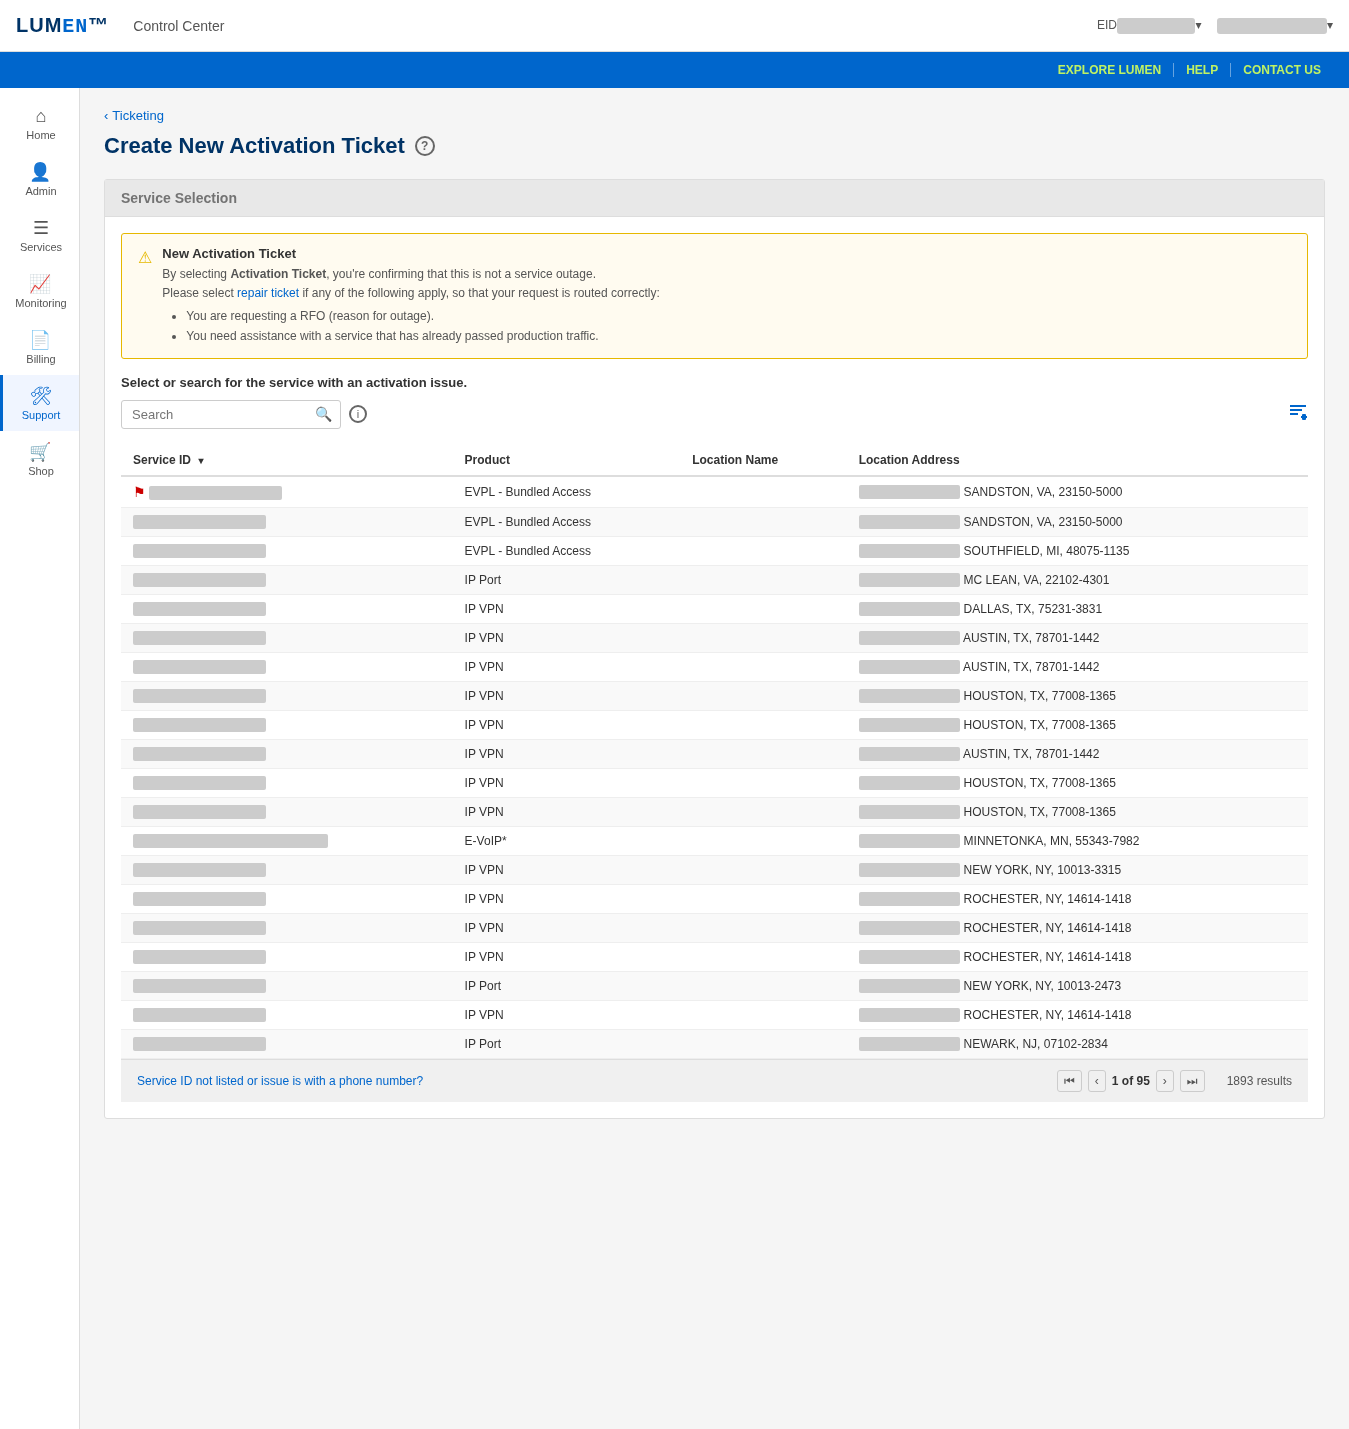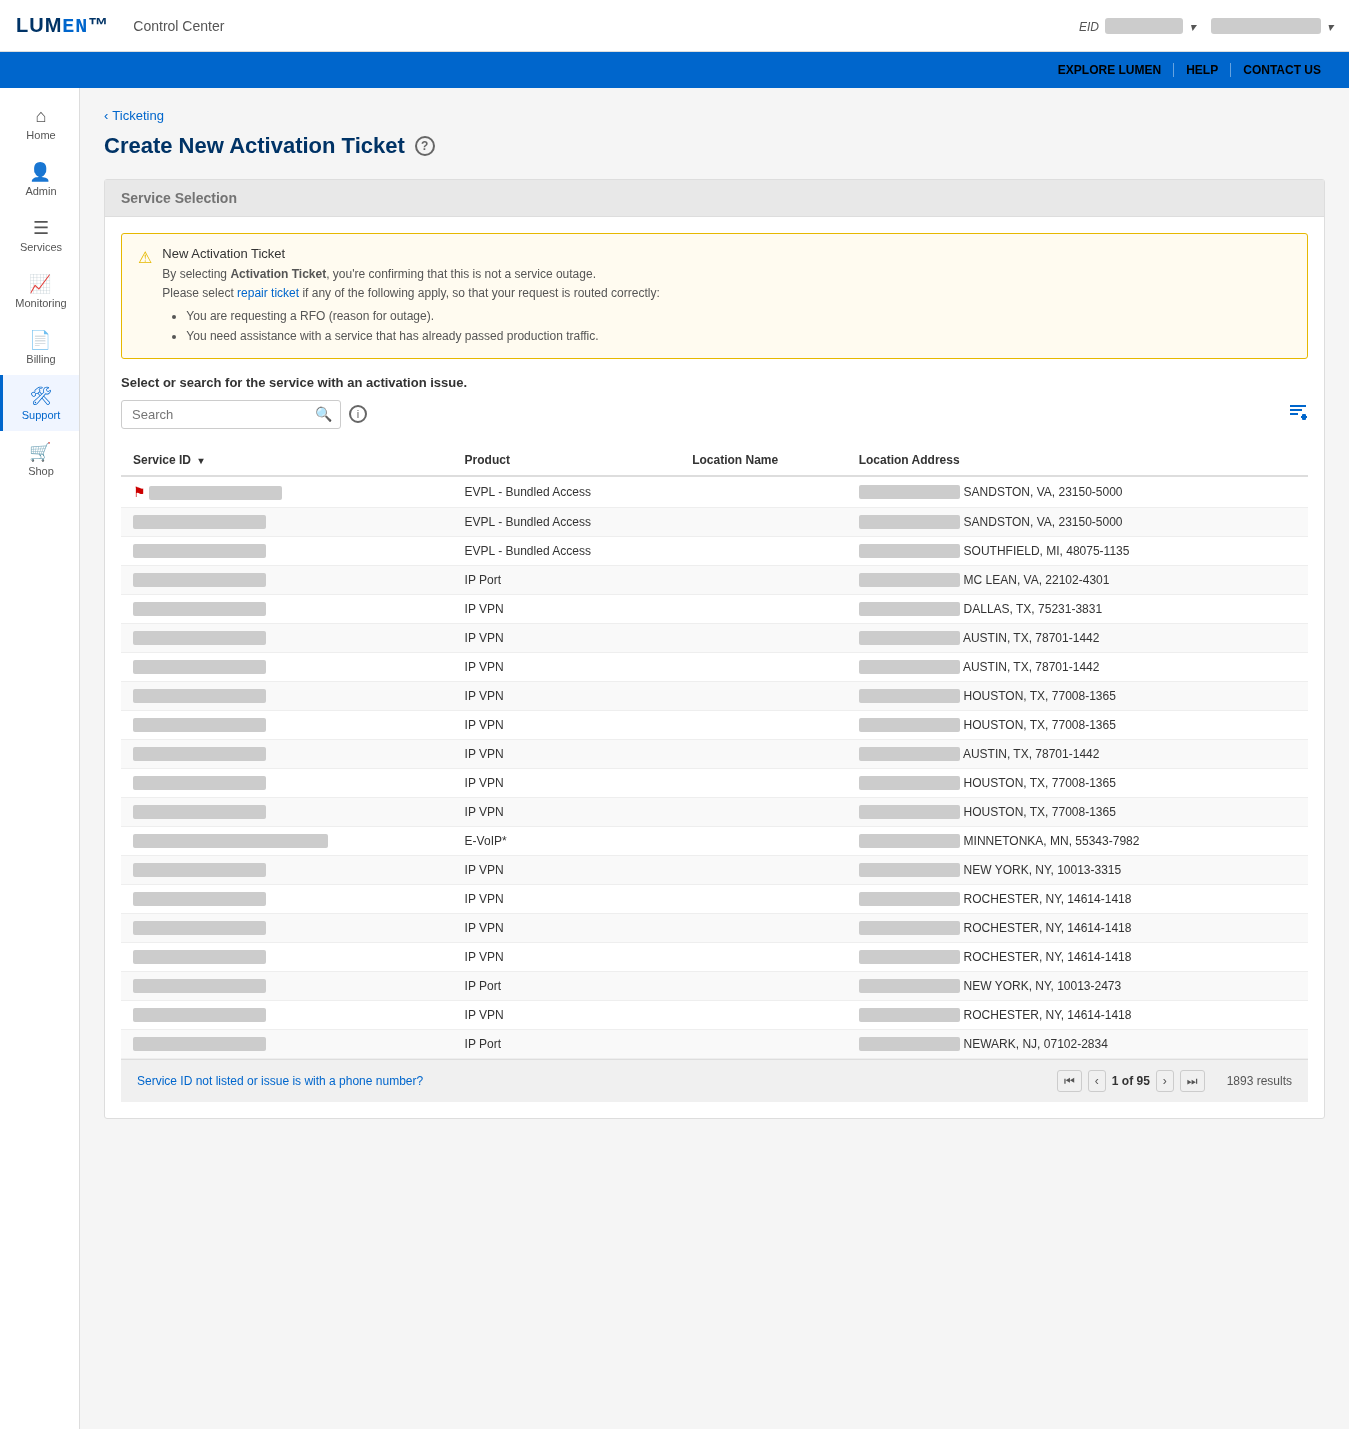--- a/index.html
+++ b/index.html
@@ -32,45 +32,43 @@
       font-size: 14px;
     }
     .top-bar-right {
       margin-left: auto;
       display: flex;
       align-items: center;
       gap: 16px;
     }
     .eid-selector {
       display: flex;
-      align-items: flex-end;
-      gap: 6px;
+      align-items: flex-start;
       font-size: 12px;
       color: #555;
       cursor: pointer;
-      font-style: italic;
     }
     .eid-selector .blurred { background: #ccc; color: transparent; border-radius: 3px; padding: 2px 8px; font-size: 11px; }
 
     
     .utility-bar {
       background: #0066cc;
       position: fixed;
       top: 52px;
       left: 0;
       right: 0;
       z-index: 99;
       display: flex;
       justify-content: flex-end;
       align-items: center;
       padding: 0 16px;
       height: 36px;
     }
     .utility-bar a {
-      color: #000000;
+      color: #bef264;
       font-size: 12px;
       font-weight: bold;
       text-decoration: none;
       padding: 0 12px;
       border-right: 1px solid rgba(255,255,255,0.4);
       cursor: pointer;
     }
     .utility-bar a:last-child { border-right: none; }
 
     
@@ -175,21 +173,21 @@
     .alert-box {
       border: 1px solid #e6b800;
       background: #fffbf0;
       border-radius: 3px;
       padding: 12px 16px;
       margin-bottom: 16px;
       display: flex;
       gap: 10px;
     }
     .alert-icon { color: #e6b800; font-size: 16px; flex-shrink: 0; margin-top: 2px; }
-    .alert-title { font-weight: normal; color: #333; margin-bottom: 4px; font-size: 13px; }
+    .alert-title { font-weight: bold; color: #333; margin-bottom: 4px; font-size: 13px; }
     .alert-text { font-size: 12px; color: #555; line-height: 1.6; }
     .alert-text a { color: #0066cc; text-decoration: none; }
     .alert-text ul { margin-left: 24px; margin-top: 4px; }
 
     
     .search-label {
       font-size: 13px;
       font-weight: bold;
       color: #333;
       margin-bottom: 10px;

